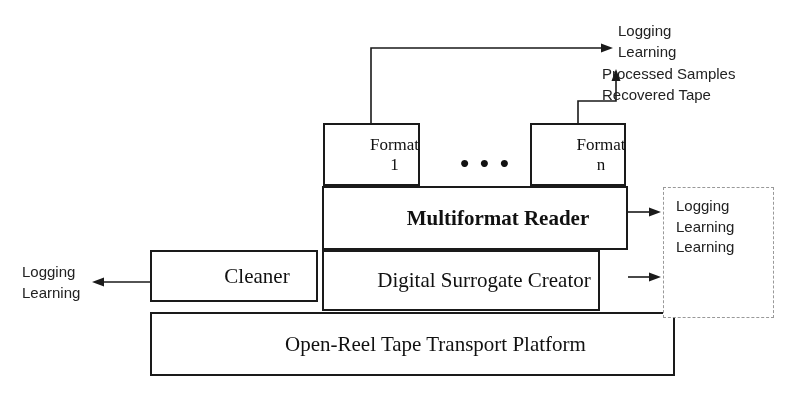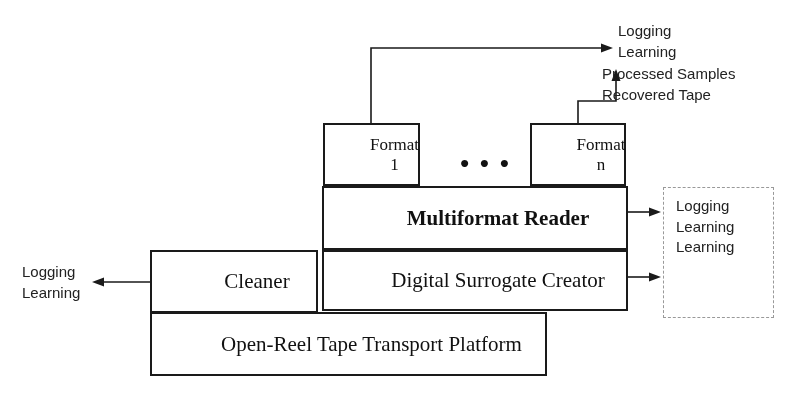--- a/index.html
+++ b/index.html
@@ -33,23 +33,23 @@
     justify-content: center;
     text-align: center;
     font-family: "Liberation Serif", "DejaVu Serif", serif;
     color: #111111;
     line-height: 1.15;
     padding-left: 46px;
   }
   .box-format-1 { left: 323px; top: 123px; width: 97px; height: 63px; font-size: 17px; }
   .box-format-n { left: 530px; top: 123px; width: 96px; height: 63px; font-size: 17px; }
   .box-reader   { left: 322px; top: 186px; width: 306px; height: 64px; font-size: 21px; font-weight: bold; }
-  .box-dsc      { left: 322px; top: 250px; width: 306px; height: 61px; font-size: 21px; align-items: center; }
-  .box-cleaner  { left: 150px; top: 250px; width: 168px; height: 63px; font-size: 21px; }
-  .box-platform { left: 150px; top: 312px; width: 397px; height: 64px; font-size: 21px; }
+  .box-dsc      { left: 322px; top: 250px; width: 278px; height: 61px; font-size: 21px; align-items: center; }
+  .box-cleaner  { left: 150px; top: 250px; width: 168px; height: 52px; font-size: 21px; }
+  .box-platform { left: 150px; top: 312px; width: 525px; height: 64px; font-size: 21px; }
   .ellipsis {
     position: absolute;
     left: 448px;
     top: 152px;
     width: 80px;
     text-align: center;
     font-size: 20px;
     font-weight: bold;
     letter-spacing: 7px;
     color: #111111;

